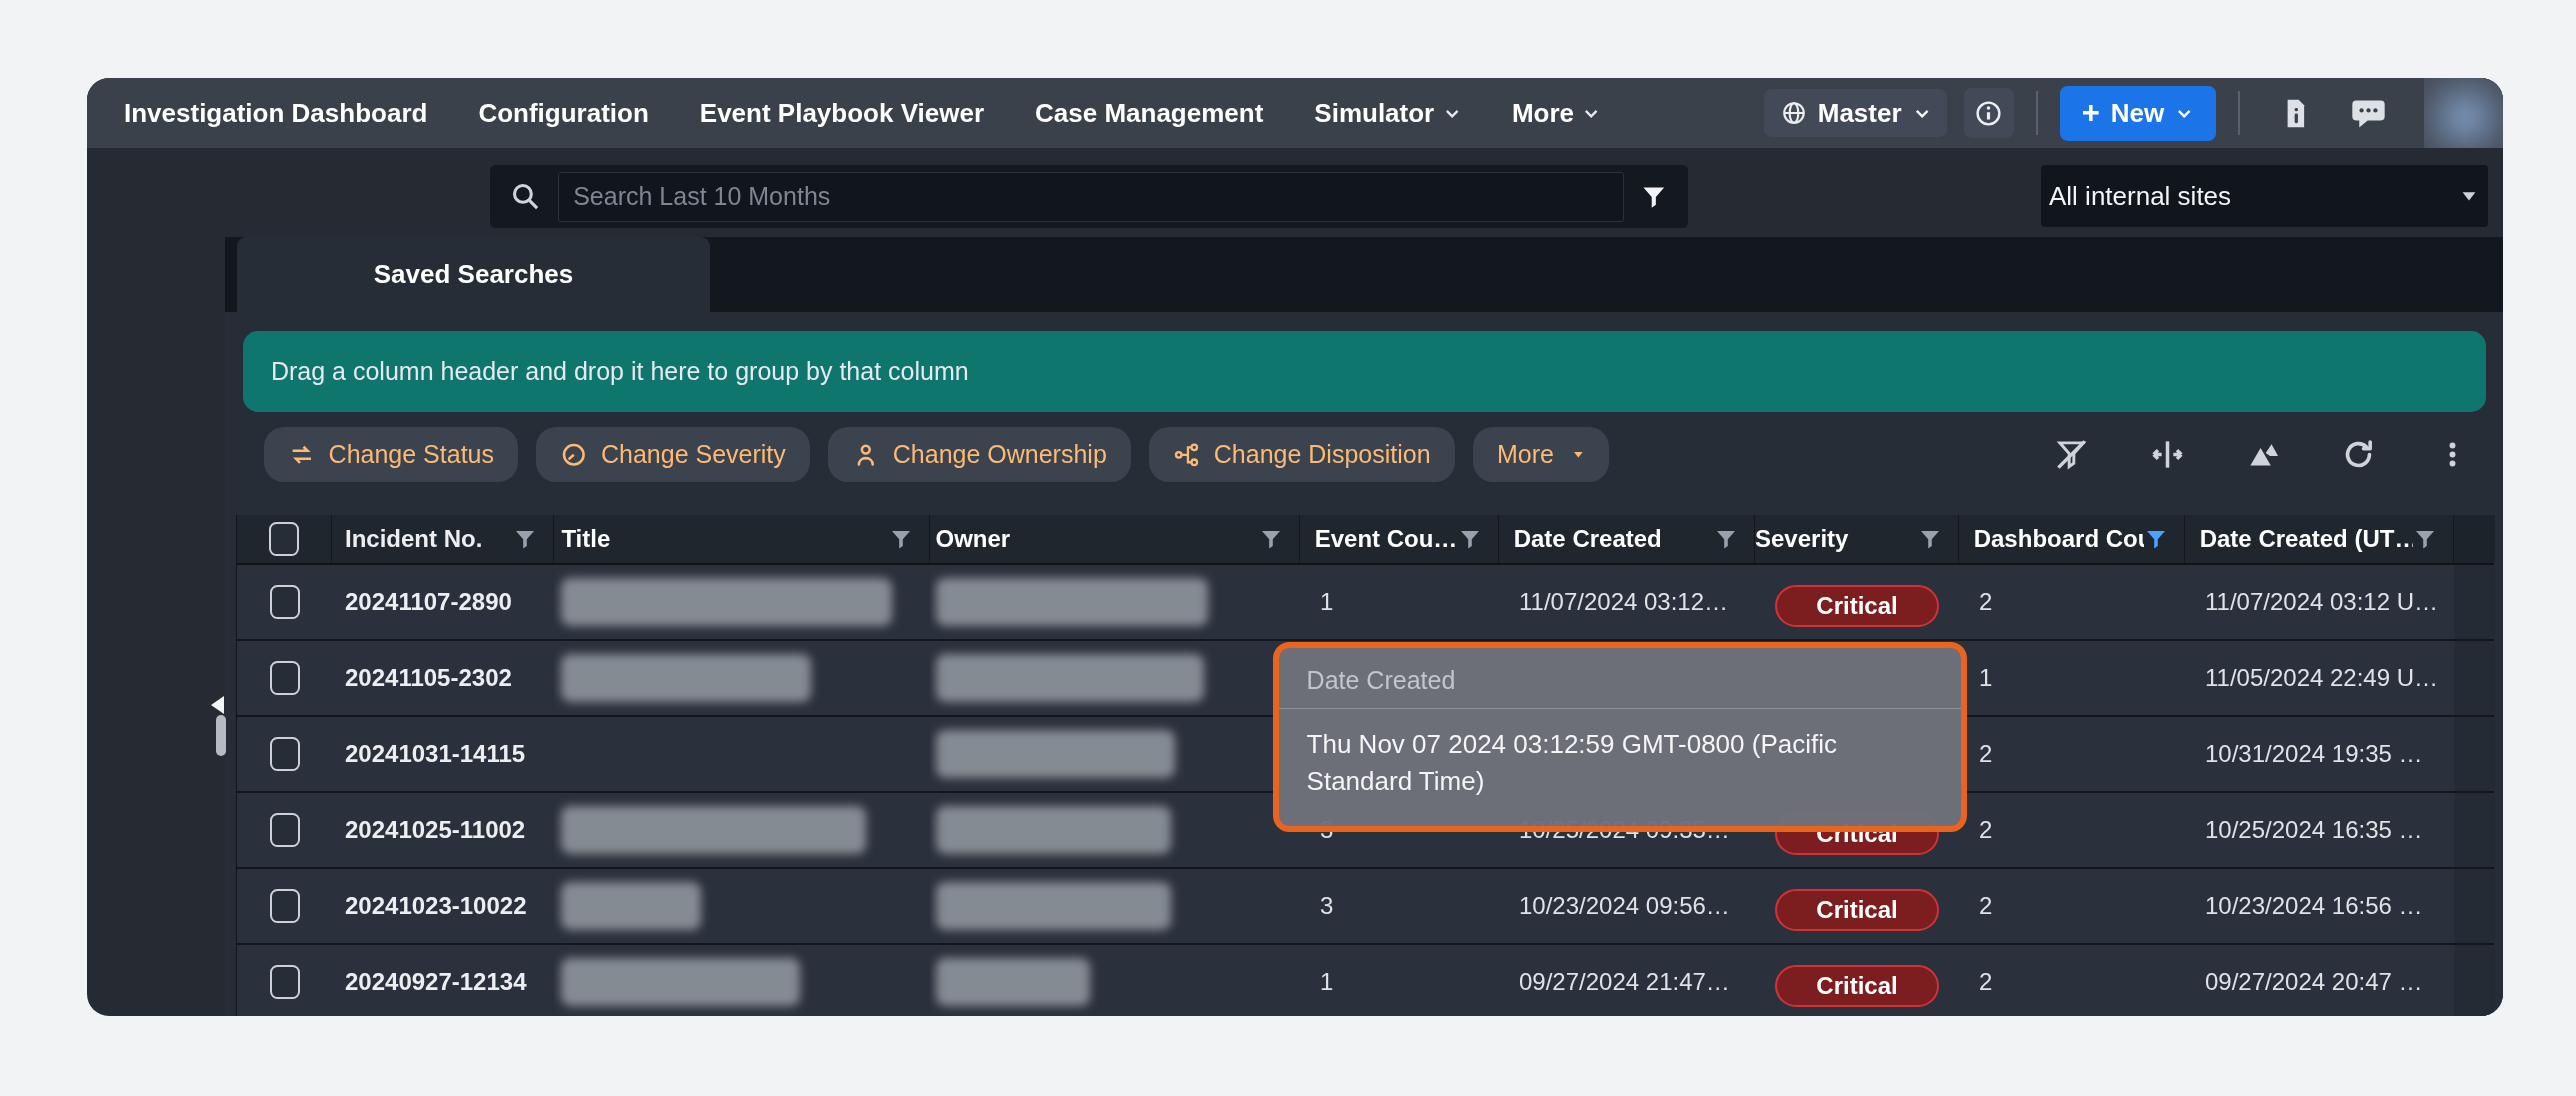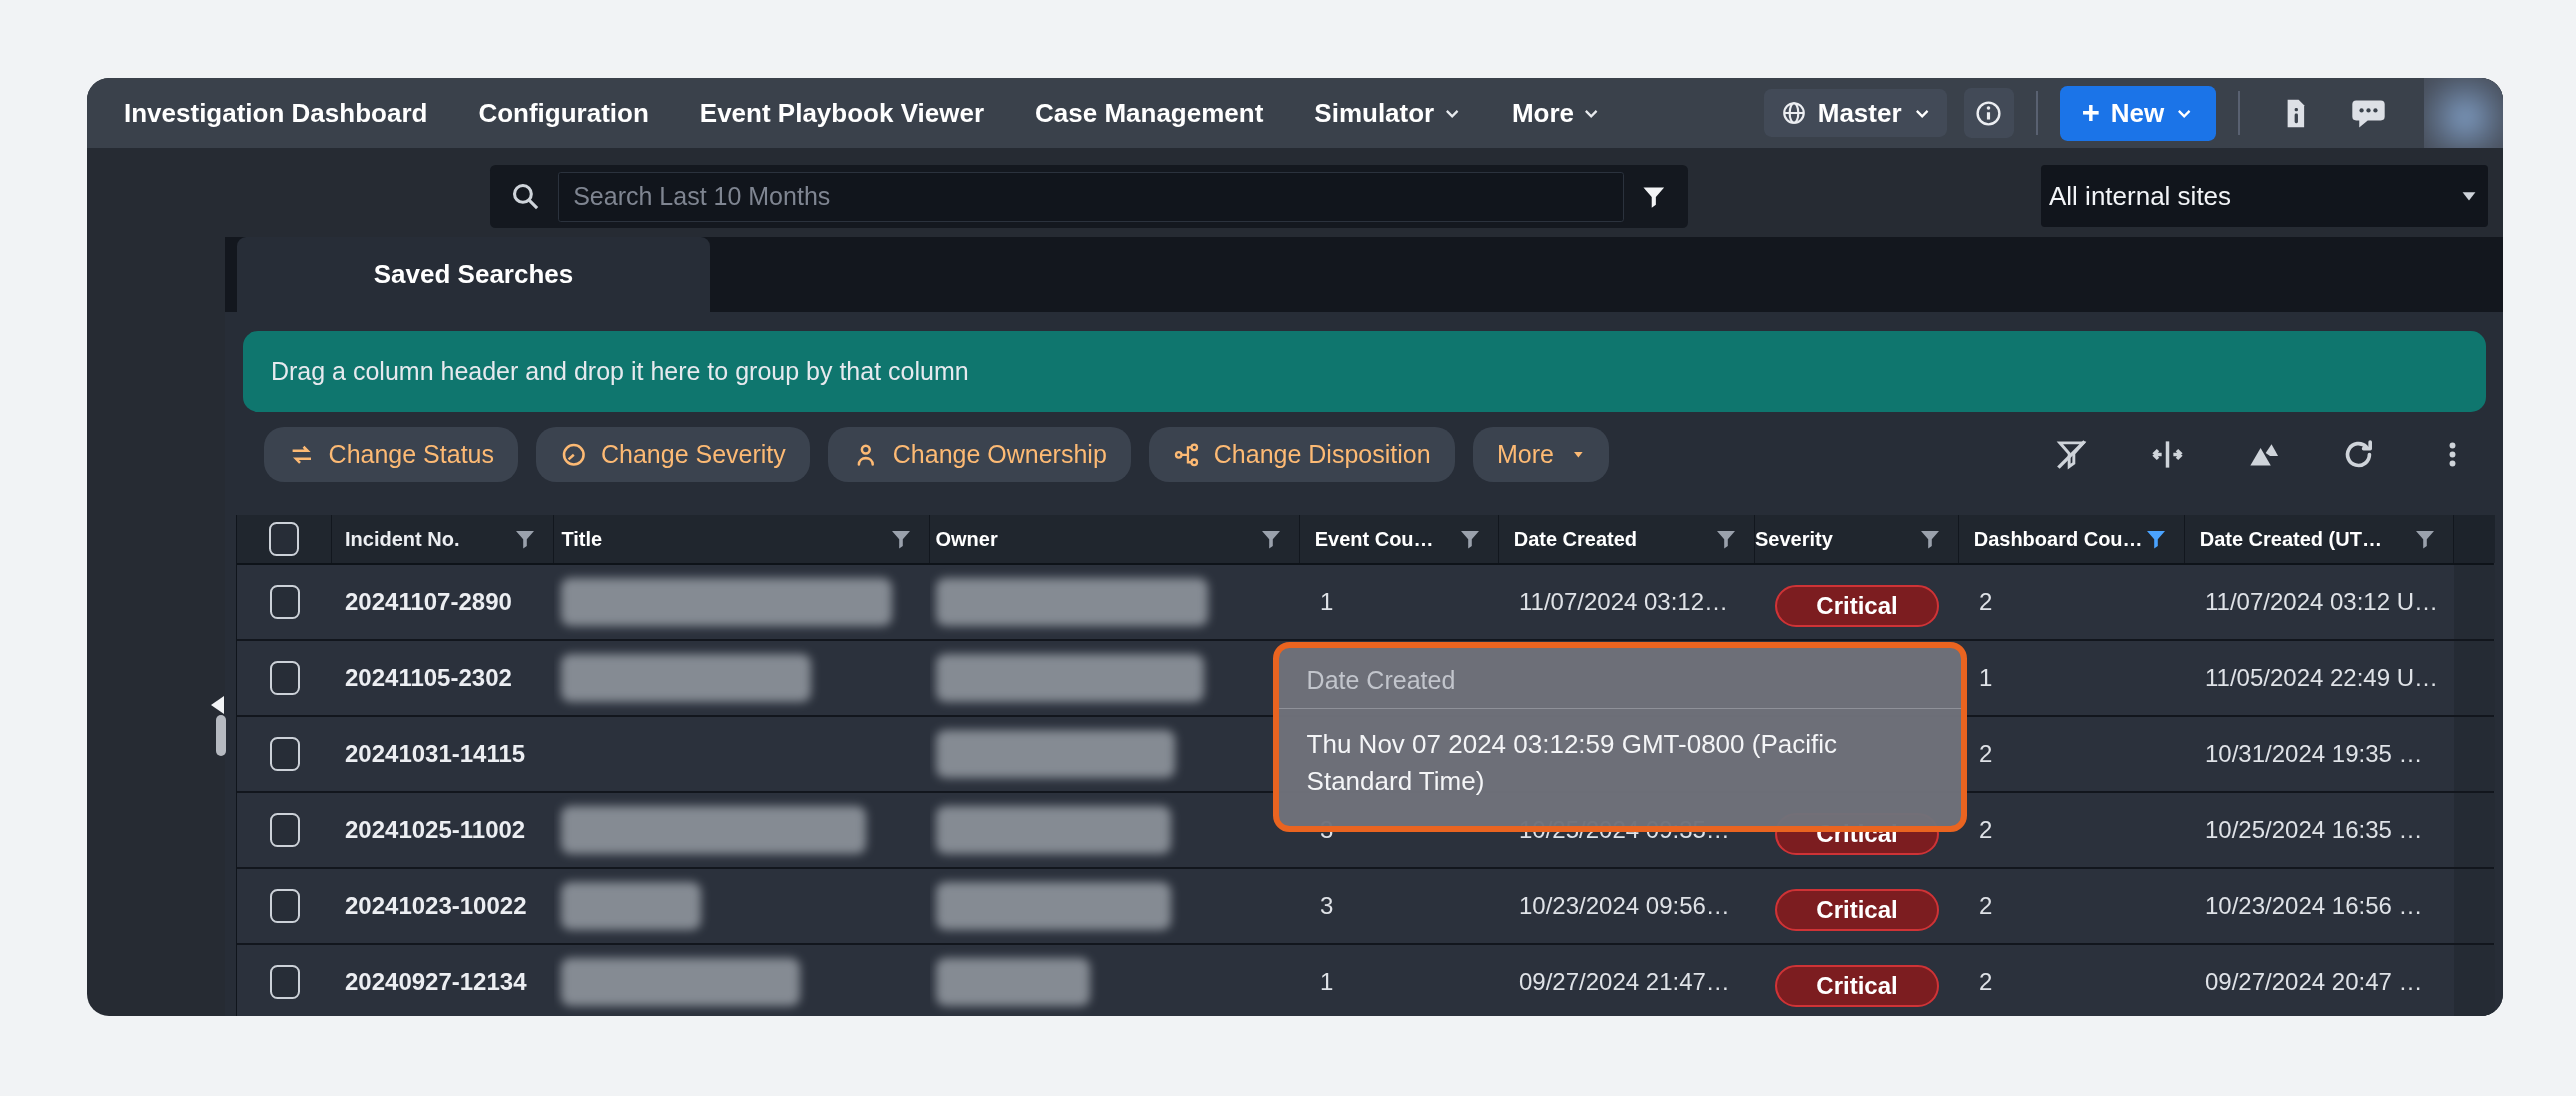--- a/index.html
+++ b/index.html
@@ -58,21 +58,21 @@
            font-family:"Liberation Sans", sans-serif;}
   .act-btn .tri-dn{margin-left:3.7px;}
   .grid-tools{position:absolute;top:190px;left:1829px;width:414px;height:55px;display:flex;
               align-items:center;justify-content:space-between;color:#cfd4da;}
   .grid-tools .gt{cursor:pointer;}
 
   
   .table{position:absolute;left:11px;top:278px;width:2258px;border-left:1.8px solid #10151c;
          border-right:1.8px solid #10151c;box-sizing:border-box;}
   .thead{display:flex;height:48px;background:#20262e;border-bottom:2.8px solid #0e1319;}
-  .th{display:flex;align-items:center;color:#fff;font-size:20px;font-weight:700;
+  .th{display:flex;align-items:center;color:#fff;font-size:24px;font-weight:700;
       padding-left:14.7px;box-sizing:border-box;border-right:1.8px solid #12171e;overflow:hidden;
       white-space:nowrap;}
   .th .lbl{flex:1;overflow:hidden;white-space:nowrap;}
   .th .f{margin-right:16.5px;color:#9aa1ac;flex:0 0 auto;cursor:pointer;}
   .th .f.active{color:#4aa3ff;}
   .trow{display:flex;height:74px;background:#2b313c;border-bottom:2.8px solid #12161d;
         align-items:center;}
   .td{box-sizing:border-box;display:flex;align-items:center;overflow:hidden;white-space:nowrap;
       color:#dfe2e7;font-size:24px;padding-left:20px;height:100%;}
   .c-check{flex:0 0 95px;justify-content:center;padding-left:0;}

